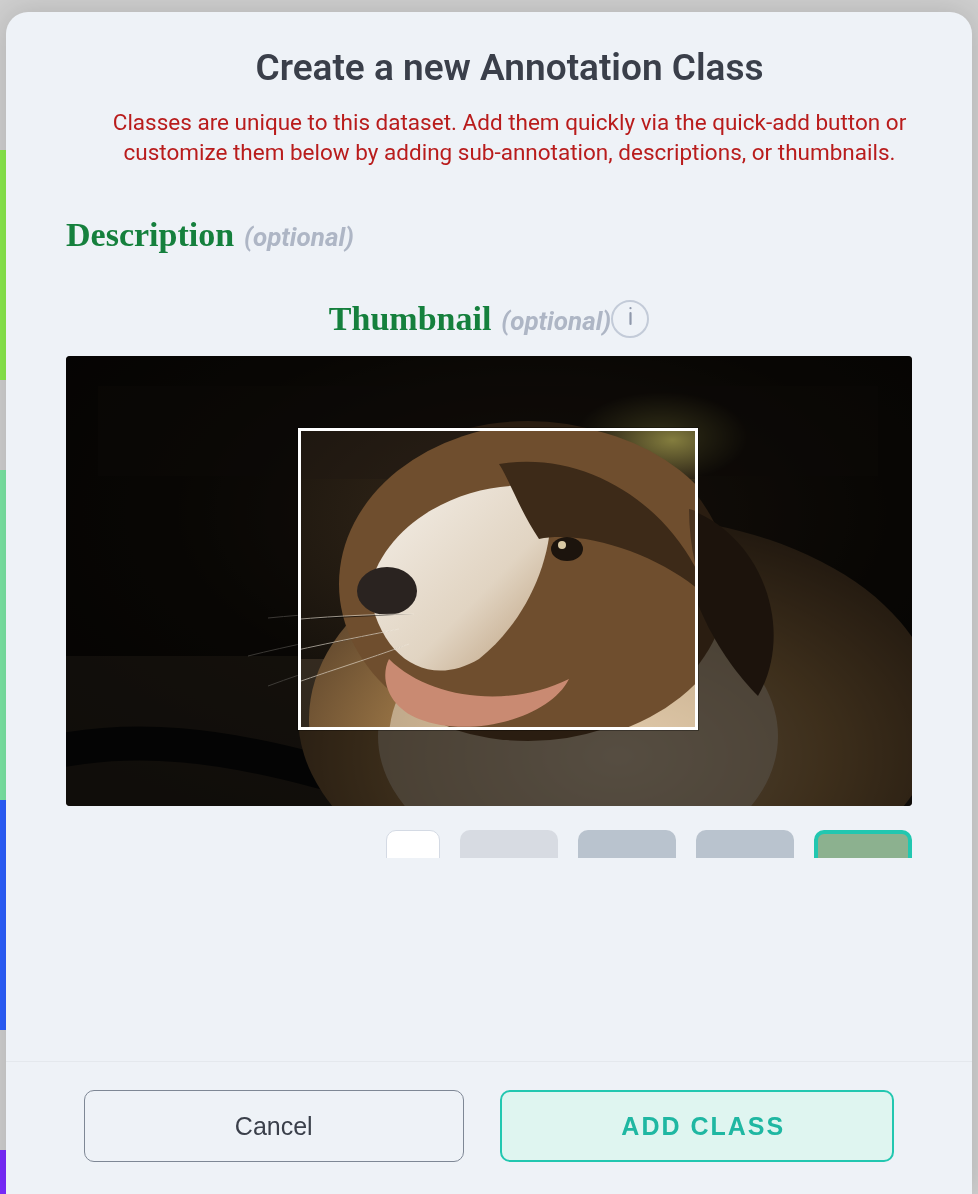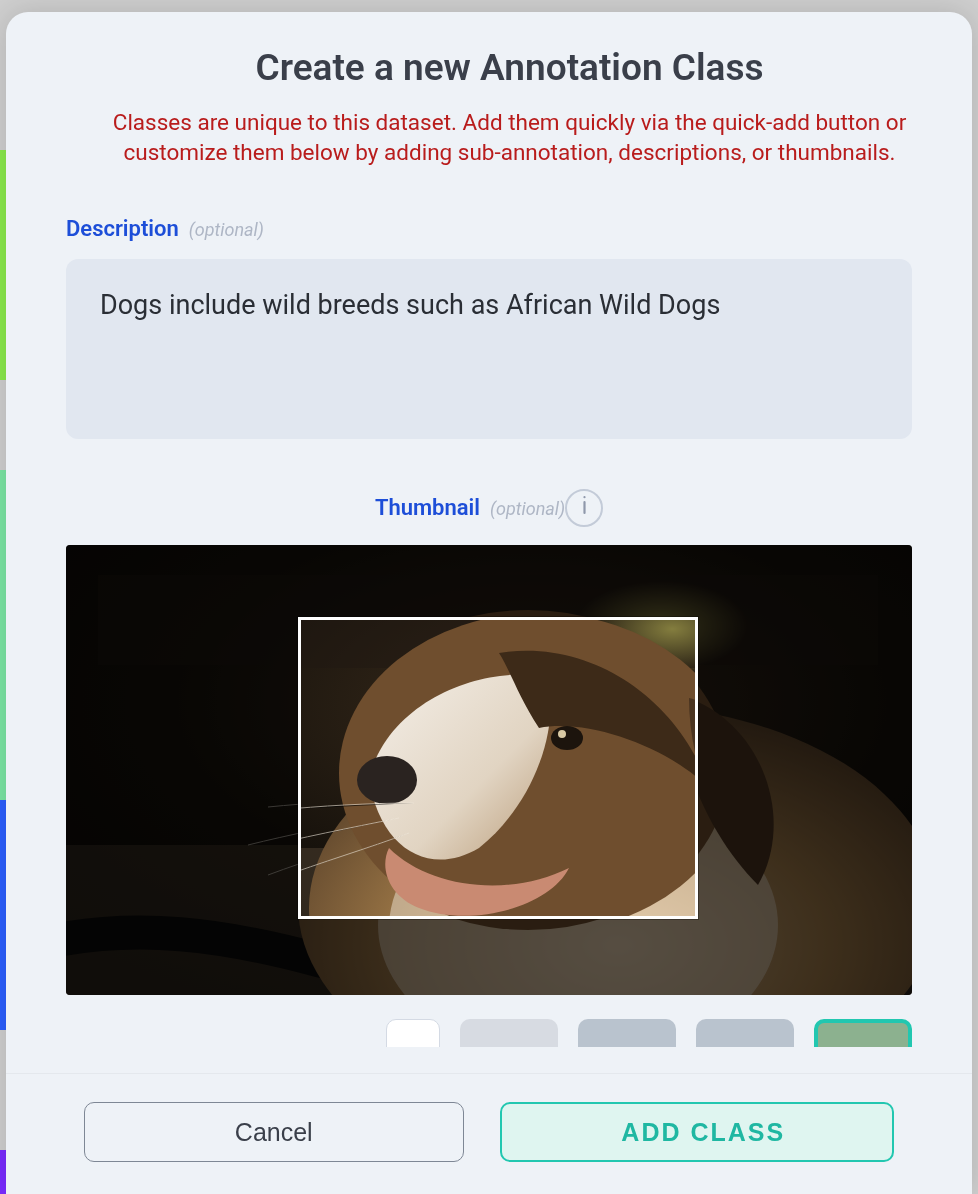--- a/index.html
+++ b/index.html
@@ -24,22 +24,22 @@
       display:flex;
       flex-direction:column;
     }
     .modal-header { padding:34px 60px 20px; text-align:center;margin-left:41px; }
     .modal-title { font-size:37px; font-weight:600; color:#3a3f4a; }
     .modal-subtitle { margin-top:18px; font-size:22.5px; line-height:1.35; color:#b91c1c; font-weight:400; max-width:860px; margin-left:auto; margin-right:auto; }
 
     .modal-body { flex:1; padding:0 60px 0 60px; overflow:hidden; }
 
     .section-label { display:flex; align-items:baseline; gap:10px; margin-top:28px; margin-bottom:18px; }
-    .section-label-main { font-size:22px; font-weight:600; color:#1d4ed8; }
-    .section-label-opt { font-size:18px; font-style:italic; color:#aeb6c5; font-weight:400; }
+    .section-label-main { font-size:34px; font-weight:600; color:#15803d;font-family:Liberation Serif, serif; }
+    .section-label-opt { font-size:26px; font-style:italic; color:#aeb6c5; font-weight:700; }
 
     .desc-box {
       width:100%;
       height:180px;
       background:#e1e7f0;
       border:none;
       border-radius:12px;
       padding:28px 34px;
       font-size:27px;
       color:#2a2e35;
@@ -114,21 +114,21 @@
 
     
     .modal-footer {
       border-top:1px solid rgba(0,0,0,0.04);
       padding:28px 78px 32px;
       display:flex;
       gap:36px;
     }
     .btn {
       flex:1;
-      height:60px;
+      height:72px;
       border-radius:10px;
       font-size:25px;
       cursor:pointer;
       display:flex; align-items:center; justify-content:center;
     }
     .btn-cancel {
       background:transparent;
       border:1.5px solid #7e8795;
       color:#3a3f4a;
       font-weight:400;
@@ -157,21 +157,20 @@
     <p class="modal-subtitle">Classes are unique to this dataset. Add them quickly via the quick-add button or customize them below by adding sub-annotation, descriptions, or thumbnails.</p>
   </div>
 
   <div class="modal-body">
 
     
     <div class="section-label">
       <span class="section-label-main">Description</span>
       <span class="section-label-opt">(optional)</span>
     </div>
-    <textarea class="desc-box" style="">Dogs include wild breeds such as African Wild Dogs</textarea>
 
     
     <div class="thumb-row-head">
       <div class="section-label" style="margin:0;">
         <span class="section-label-main">Thumbnail</span>
         <span class="section-label-opt">(optional)</span>
       </div>
       <button class="info-btn" aria-label="info">
         <span>
           <svg viewBox="0 0 7 20" fill="none" stroke="#8f98ab" stroke-width="2.2" stroke-linecap="round">

